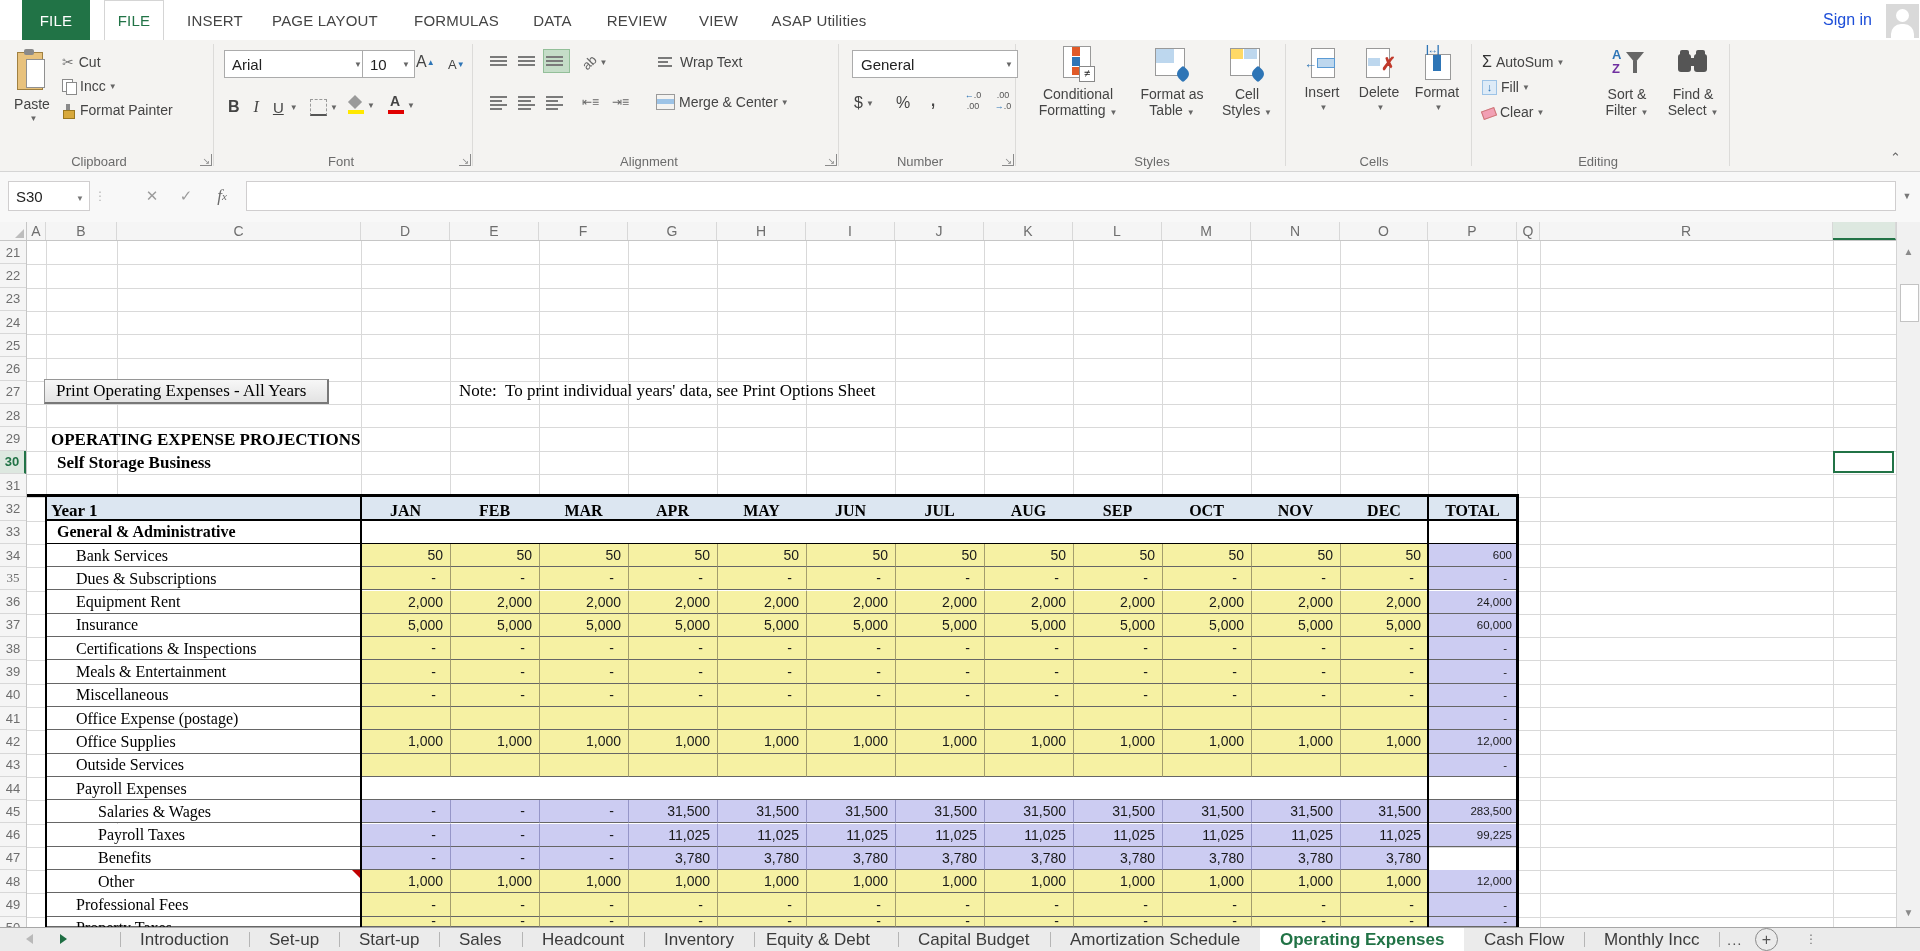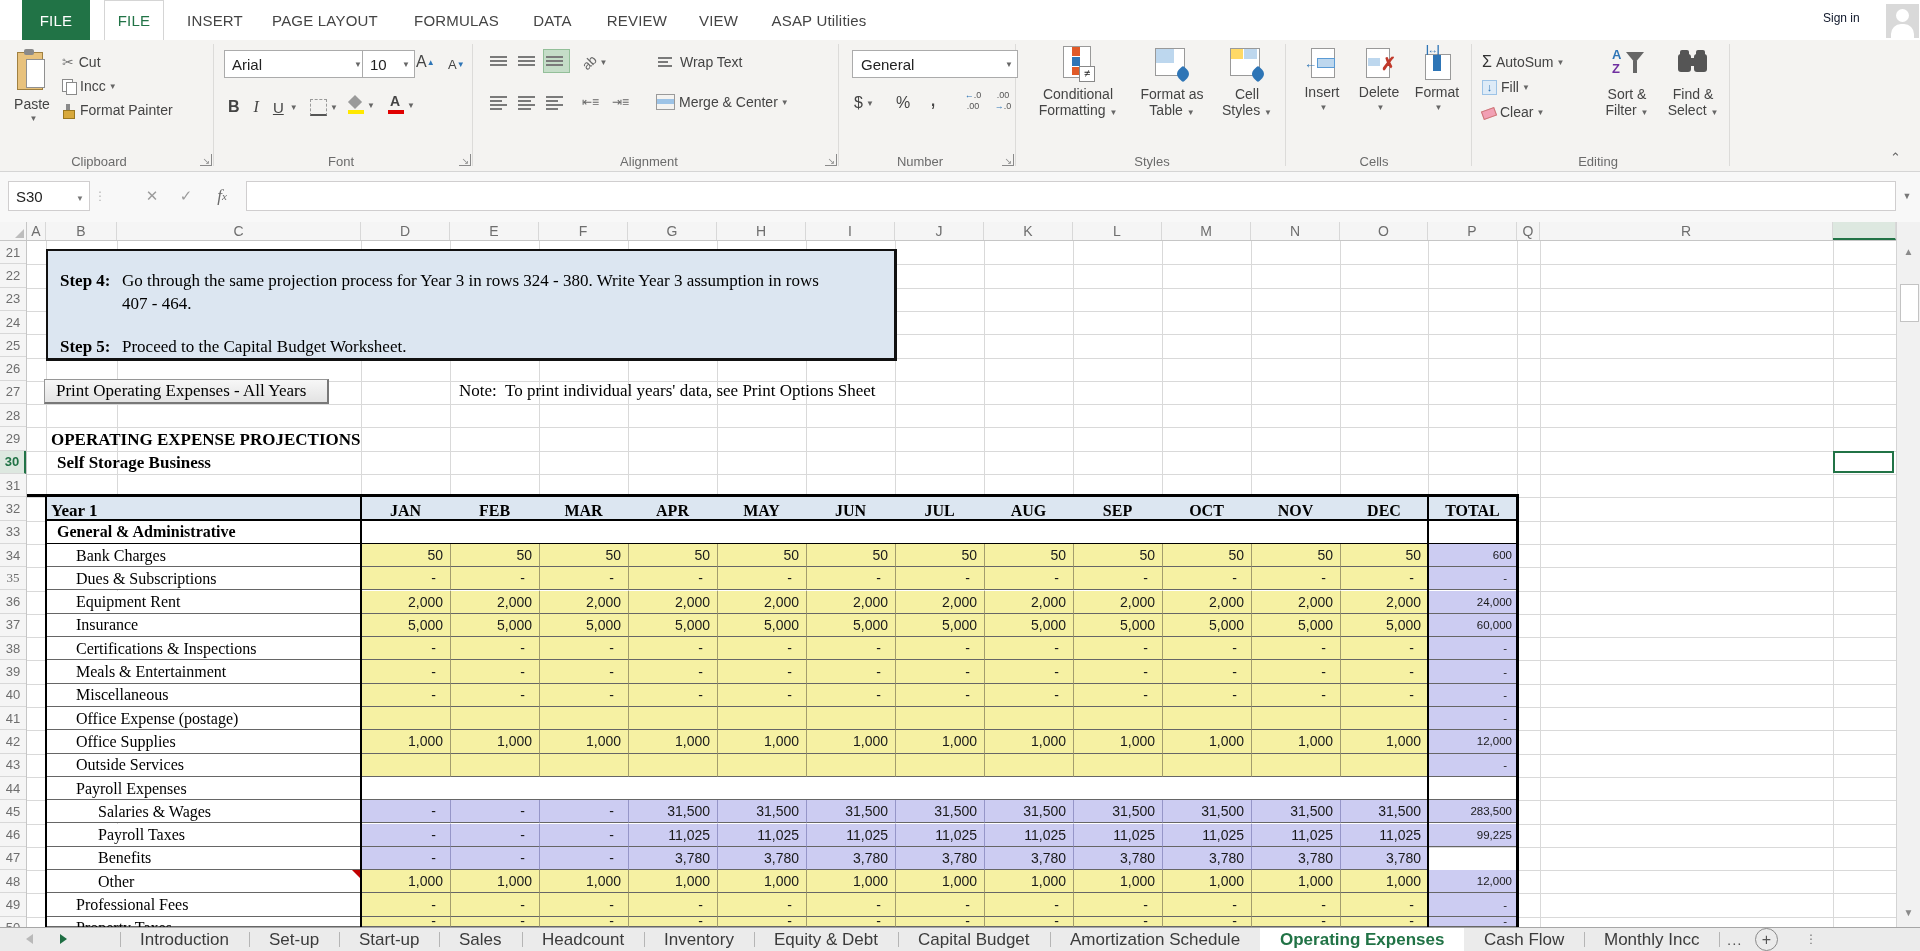--- a/index.html
+++ b/index.html
@@ -1,21 +1,21 @@
 <!DOCTYPE html>
 <html><head>
 <meta charset="utf-8">
 <style>
   html,body{margin:0;padding:0;width:1920px;height:951px;overflow:hidden;background:#fff;font-family:"Liberation Sans",sans-serif;}
   #app{position:absolute;inset:0;}
   #tabrow{position:absolute;left:0;top:0;width:1920px;height:40px;background:#fff;}
   .rtab{position:absolute;top:0;height:40px;display:flex;align-items:center;justify-content:center;font-size:15px;color:#444;letter-spacing:.2px;box-sizing:border-box;}
   .rtab.file{background:#217346;color:#fff;}
   .rtab.active{background:#fff;color:#217346;border:1px solid #d5d5d5;border-bottom:none;z-index:2;}
-  #signin{position:absolute;top:11px;font-size:12px;color:#0f172a;}
+  #signin{position:absolute;top:11px;font-size:16px;color:#1d4ed8;}
   #avatar{position:absolute;top:4px;width:33px;height:34px;background:#d9d9d9;overflow:hidden;}
   #avatar .head{position:absolute;left:10px;top:5px;width:13px;height:13px;border-radius:50%;background:#fff;}
   #avatar .bodyp{position:absolute;left:5px;top:20px;width:23px;height:14px;border-radius:10px 10px 0 0;background:#fff;}
   #ribbon{position:absolute;left:0;top:40px;width:1920px;height:131px;background:#f4f3f1;border-bottom:1px solid #d5d5d5;}
   .gsep{position:absolute;top:4px;height:122px;width:1px;background:#dcdbd9;}
   .glabel{position:absolute;top:114px;height:16px;font-size:13px;color:#6b6b6b;text-align:center;}
   .smallrow{position:absolute;display:flex;align-items:center;font-size:14px;color:#444;white-space:nowrap;}
   .bigbtn{position:absolute;display:flex;flex-direction:column;align-items:center;font-size:14px;color:#444;}
   .dd{font-size:8px;color:#666;margin-left:3px;}
   .combo{position:absolute;background:#fff;border:1px solid #ababab;display:flex;align-items:center;font-size:15px;color:#222;}
@@ -438,47 +438,40 @@
   </div>
   <div id="sheetbar">
       <div style="position: absolute; left: 26px; top: 6px; width: 0px; height: 0px; border-top: 5px solid transparent; border-bottom: 5px solid transparent; border-right: 7px solid rgb(185, 185, 185);"></div>
       <div style="position: absolute; left: 60px; top: 6px; width: 0px; height: 0px; border-top: 5px solid transparent; border-bottom: 5px solid transparent; border-left: 7px solid rgb(31, 110, 67);"></div>
       <div class="stab" style="left: 120px; padding: 0px 20px;">Introduction</div>
       <div class="stab" style="left: 249px; padding: 0px 20px;">Set-up</div>
       <div class="stab" style="left: 339px; padding: 0px 20px;">Start-up</div>
       <div class="stab" style="left: 439px; padding: 0px 20px;">Sales</div>
       <div class="stab" style="left: 522px; padding: 0px 20px;">Headcount</div>
       <div class="stab" style="left: 644px; padding: 0px 20px;">Inventory</div>
-      <div class="stab" style="left: 754px; padding: 0px 20px;">Equity &amp; Debt</div>
+      <div class="stab" style="left: 754px; padding: 0px 12px;">Equity &amp; Debt</div>
       <div class="stab" style="left: 898px; padding: 0px 20px;">Capital Budget</div>
       <div class="stab" style="left: 1050px; padding: 0px 20px;">Amortization Schedule</div>
       <div class="stab active" style="left: 1260px; padding: 0px 20px;">Operating Expenses</div>
       <div class="stab" style="left: 1464px; padding: 0px 20px;">Cash Flow</div>
       <div class="stab" style="left: 1584px; padding: 0px 20px;">Monthly Incc</div>
       <div class="stabsep" style="left: 120px;"></div>
       <div class="stabsep" style="left: 249px;"></div>
       <div class="stabsep" style="left: 339px;"></div>
       <div class="stabsep" style="left: 439px;"></div>
       <div class="stabsep" style="left: 522px;"></div>
       <div class="stabsep" style="left: 644px;"></div>
       <div class="stabsep" style="left: 754px;"></div>
       <div class="stabsep" style="left: 898px;"></div>
       <div class="stabsep" style="left: 1050px;"></div>
       <div class="stabsep" style="left: 1584px;"></div>
       <div class="stabsep" style="left: 1719px;"></div>
       <div style="position: absolute; left: 1727px; top: 7px; font-size: 15px; color: rgb(85, 85, 85); letter-spacing: 1px; line-height: 10px;">...</div>
       <div style="position: absolute; left: 1755px; top: 0px; width: 23px; height: 23px; border: 1px solid rgb(138, 138, 138); border-radius: 50%; color: rgb(85, 85, 85); font-size: 16px; line-height: 21px; text-align: center; box-sizing: border-box;">+</div>
       <div style="position: absolute; left: 1805px; top: 4px; font-size: 12px; color: rgb(119, 119, 119);">⋮</div>
-    </div>
-<div style="position: absolute; left: 46px; top: 249px; width: 851px; height: 112px; background: rgb(220, 230, 241); border-width: 2px 3px 3px 2px; border-style: solid; border-color: rgb(17, 17, 17); border-image: initial; box-sizing: border-box; z-index: 3;">
-      <div class="steplabel" style="left: 12px; top: 20px;">Step 4:</div>
-      <div class="steptext" style="left: 74px; top: 20px;">Go through the same projection process for Year 3 in rows 324 - 380. Write Year 3 assumption in rows</div>
-      <div class="steptext" style="left: 74px; top: 43px;">407 - 464.</div>
-      <div class="steplabel" style="left: 12px; top: 86px;">Step 5:</div>
-      <div class="steptext" style="left: 74px; top: 86px;">Proceed to the Capital Budget Worksheet.</div>
     </div>
     <div id="printbtn" style="position: absolute; left: 44px; top: 379px; width: 285px; height: 25px; z-index: 3;">Print Operating Expenses - All Years</div>
     <div style="position: absolute; left: 459px; top: 381px; z-index: 3; font-family: &quot;Liberation Serif&quot;, serif; font-size: 17px; white-space: pre;">Note:  To print individual years' data, see Print Options Sheet</div>
     <div class="titletext" style="left: 51px; top: 430px;">OPERATING EXPENSE PROJECTIONS</div>
     <div class="titletext" style="left: 57px; top: 453px;">Self Storage Business</div>
     <div style="position: absolute; left: 0px; top: 0px; width: 1920px; height: 951px; z-index: 3; pointer-events: none;">
       <div style="position: absolute; left: 27px; top: 494.3px; width: 1490px; height: 3px; background: rgb(0, 0, 0);"></div>
       <div style="position: absolute; left: 46px; top: 497.3px; width: 1471px; height: 23.3px; background: rgb(220, 230, 241); border-bottom: 2px solid rgb(0, 0, 0); box-sizing: border-box;"></div>
       <div style="position: absolute; left: 51px; top: 501.3px; font-family: &quot;Liberation Serif&quot;, serif; font-weight: bold; font-size: 17px; white-space: nowrap;">Year 1</div>
       <div style="position: absolute; left: 361px; top: 502.3px; width: 89px; text-align: center; font-family: &quot;Liberation Serif&quot;, serif; font-weight: bold; font-size: 16px;">JAN</div>
@@ -491,21 +484,21 @@
       <div style="position: absolute; left: 984px; top: 502.3px; width: 89px; text-align: center; font-family: &quot;Liberation Serif&quot;, serif; font-weight: bold; font-size: 16px;">AUG</div>
       <div style="position: absolute; left: 1073px; top: 502.3px; width: 89px; text-align: center; font-family: &quot;Liberation Serif&quot;, serif; font-weight: bold; font-size: 16px;">SEP</div>
       <div style="position: absolute; left: 1162px; top: 502.3px; width: 89px; text-align: center; font-family: &quot;Liberation Serif&quot;, serif; font-weight: bold; font-size: 16px;">OCT</div>
       <div style="position: absolute; left: 1251px; top: 502.3px; width: 89px; text-align: center; font-family: &quot;Liberation Serif&quot;, serif; font-weight: bold; font-size: 16px;">NOV</div>
       <div style="position: absolute; left: 1340px; top: 502.3px; width: 88px; text-align: center; font-family: &quot;Liberation Serif&quot;, serif; font-weight: bold; font-size: 16px;">DEC</div>
       <div style="position: absolute; left: 1428px; top: 502.3px; width: 89px; text-align: center; font-family: &quot;Liberation Serif&quot;, serif; font-weight: bold; font-size: 16px;">TOTAL</div>
       <div style="position: absolute; left: 46px; top: 520.6px; width: 1471px; height: 23.3px; background: rgb(255, 255, 255); border-bottom: 1.5px solid rgb(0, 0, 0); box-sizing: border-box;"></div>
       <div style="position: absolute; left: 57px; top: 522.6px; font-family: &quot;Liberation Serif&quot;, serif; font-weight: bold; font-size: 16px; white-space: nowrap;">General &amp; Administrative</div>
       <div style="position: absolute; left: 46px; top: 543.9px; width: 1471px; height: 23.3px; overflow: hidden;">
         <div style="position: absolute; left: 0px; top: 0px; width: 315px; height: 23.3px; background: rgb(255, 255, 255); box-sizing: border-box; border-bottom: 1px solid rgb(102, 102, 102);"></div>
-        <div style="position: absolute; left: 30px; top: 0px; height: 23.3px; display: flex; align-items: center; font-family: &quot;Liberation Serif&quot;, serif; font-size: 16px; white-space: nowrap;">Bank Charges</div>
+        <div style="position: absolute; left: 30px; top: 0px; height: 23.3px; display: flex; align-items: center; font-family: &quot;Liberation Serif&quot;, serif; font-size: 16px; white-space: nowrap;">Bank Services</div>
         <div style="position: absolute; left: 315px; top: 0px; width: 89px; height: 23.3px; background: rgb(246, 241, 163); box-sizing: border-box; border-bottom: 1px solid rgb(102, 102, 102); display: flex; align-items: center; justify-content: flex-end; padding-right: 7px; font-size: 14px; color: rgb(26, 26, 26);">50</div>
         <div style="position: absolute; left: 404px; top: 0px; width: 89px; height: 23.3px; background: rgb(246, 241, 163); box-sizing: border-box; border-bottom: 1px solid rgb(102, 102, 102); border-left: 1px solid rgb(163, 157, 109); display: flex; align-items: center; justify-content: flex-end; padding-right: 7px; font-size: 14px; color: rgb(26, 26, 26);">50</div>
         <div style="position: absolute; left: 493px; top: 0px; width: 89px; height: 23.3px; background: rgb(246, 241, 163); box-sizing: border-box; border-bottom: 1px solid rgb(102, 102, 102); border-left: 1px solid rgb(163, 157, 109); display: flex; align-items: center; justify-content: flex-end; padding-right: 7px; font-size: 14px; color: rgb(26, 26, 26);">50</div>
         <div style="position: absolute; left: 582px; top: 0px; width: 89px; height: 23.3px; background: rgb(246, 241, 163); box-sizing: border-box; border-bottom: 1px solid rgb(102, 102, 102); border-left: 1px solid rgb(163, 157, 109); display: flex; align-items: center; justify-content: flex-end; padding-right: 7px; font-size: 14px; color: rgb(26, 26, 26);">50</div>
         <div style="position: absolute; left: 671px; top: 0px; width: 89px; height: 23.3px; background: rgb(246, 241, 163); box-sizing: border-box; border-bottom: 1px solid rgb(102, 102, 102); border-left: 1px solid rgb(163, 157, 109); display: flex; align-items: center; justify-content: flex-end; padding-right: 7px; font-size: 14px; color: rgb(26, 26, 26);">50</div>
         <div style="position: absolute; left: 760px; top: 0px; width: 89px; height: 23.3px; background: rgb(246, 241, 163); box-sizing: border-box; border-bottom: 1px solid rgb(102, 102, 102); border-left: 1px solid rgb(163, 157, 109); display: flex; align-items: center; justify-content: flex-end; padding-right: 7px; font-size: 14px; color: rgb(26, 26, 26);">50</div>
         <div style="position: absolute; left: 849px; top: 0px; width: 89px; height: 23.3px; background: rgb(246, 241, 163); box-sizing: border-box; border-bottom: 1px solid rgb(102, 102, 102); border-left: 1px solid rgb(163, 157, 109); display: flex; align-items: center; justify-content: flex-end; padding-right: 7px; font-size: 14px; color: rgb(26, 26, 26);">50</div>
         <div style="position: absolute; left: 938px; top: 0px; width: 89px; height: 23.3px; background: rgb(246, 241, 163); box-sizing: border-box; border-bottom: 1px solid rgb(102, 102, 102); border-left: 1px solid rgb(163, 157, 109); display: flex; align-items: center; justify-content: flex-end; padding-right: 7px; font-size: 14px; color: rgb(26, 26, 26);">50</div>
         <div style="position: absolute; left: 1027px; top: 0px; width: 89px; height: 23.3px; background: rgb(246, 241, 163); box-sizing: border-box; border-bottom: 1px solid rgb(102, 102, 102); border-left: 1px solid rgb(163, 157, 109); display: flex; align-items: center; justify-content: flex-end; padding-right: 7px; font-size: 14px; color: rgb(26, 26, 26);">50</div>
         <div style="position: absolute; left: 1116px; top: 0px; width: 89px; height: 23.3px; background: rgb(246, 241, 163); box-sizing: border-box; border-bottom: 1px solid rgb(102, 102, 102); border-left: 1px solid rgb(163, 157, 109); display: flex; align-items: center; justify-content: flex-end; padding-right: 7px; font-size: 14px; color: rgb(26, 26, 26);">50</div>

